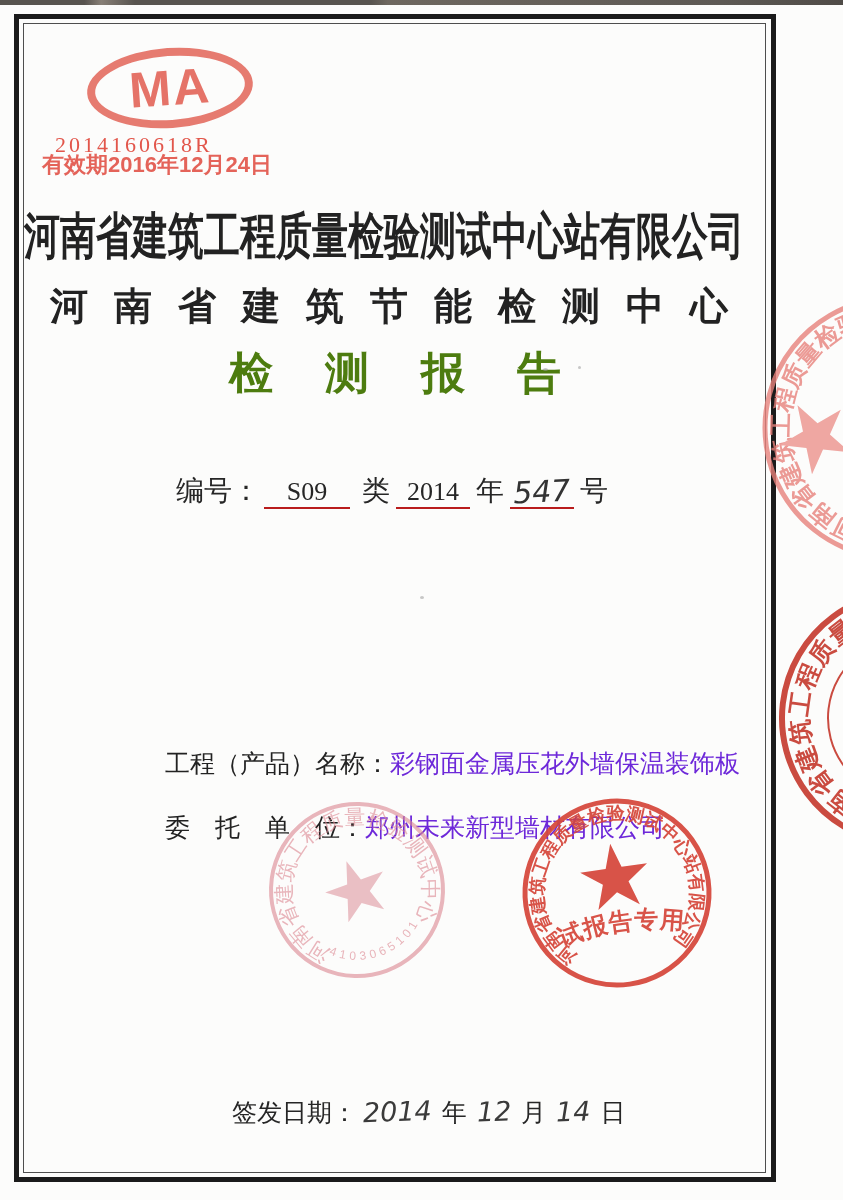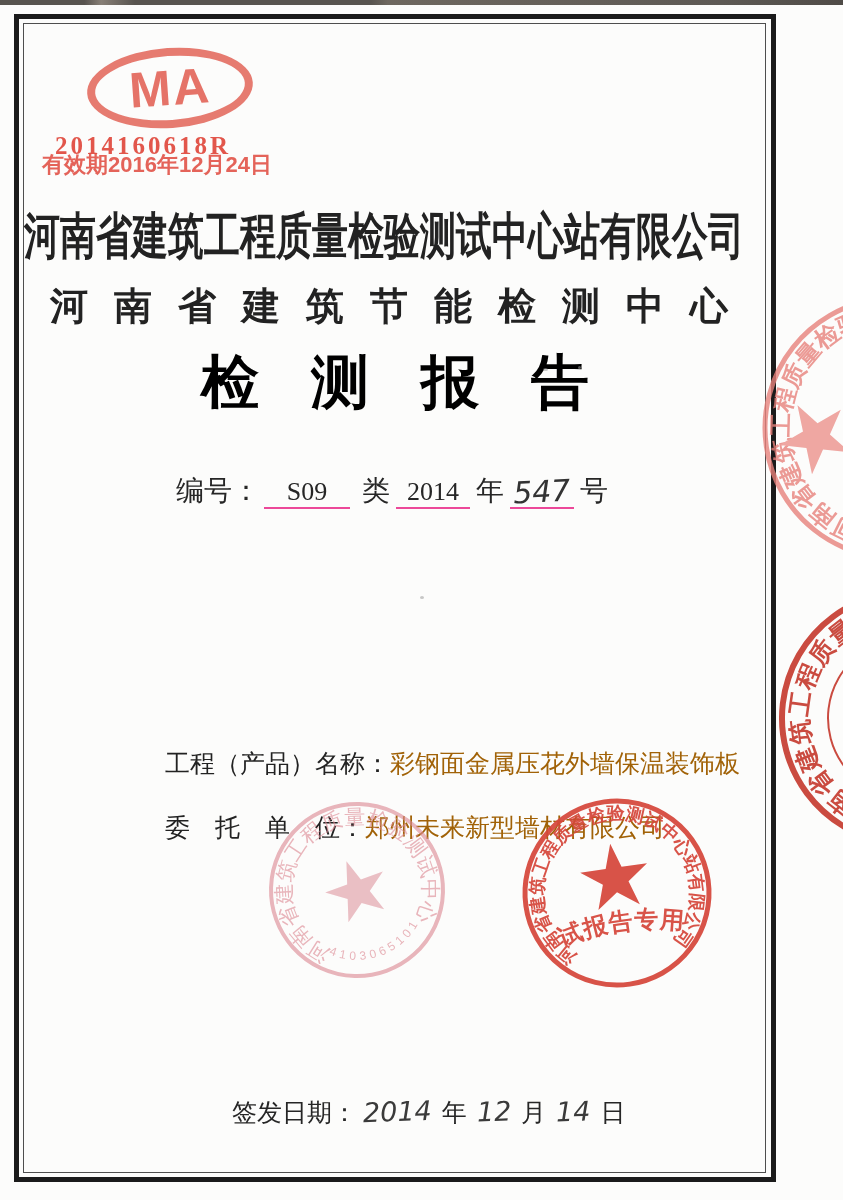--- a/index.html
+++ b/index.html
@@ -21,21 +21,21 @@
   .cma-ellipse{
     position:absolute;left:47px;top:4px;width:150px;height:64px;
     border:8px solid rgba(224,90,77,.8);border-radius:50%;
     transform:rotate(-4deg);
     display:flex;align-items:center;justify-content:center;
     font-family:"Liberation Sans",sans-serif;font-weight:700;font-size:50px;
     color:rgba(224,90,77,.85);letter-spacing:2px;
   }
   .cma-number{
     position:absolute;left:15px;top:88px;
-    font-family:"Liberation Serif",serif;font-weight:700;font-size:25px;
+    font-family:"Liberation Serif",serif;font-weight:400;font-size:22px;
     letter-spacing:3px;color:rgba(223,72,60,.92);
   }
   .cma-validity{
     position:absolute;left:2px;top:106px;
     font-family:"Liberation Sans",sans-serif;font-weight:700;font-size:22px;
     color:rgba(223,72,60,.85);
   }
 
   
   .title1{position:absolute;top:203px;left:24px;white-space:nowrap;}
@@ -43,47 +43,47 @@
     display:inline-block;font-family:"Liberation Sans",sans-serif;font-weight:700;
     font-size:50px;transform:scaleX(.72);transform-origin:left center;color:#222;
   }
   .title2{
     position:absolute;top:281px;left:7px;right:72px;text-align:center;
     font-family:"Liberation Sans",sans-serif;font-weight:700;font-size:38px;
     letter-spacing:26px;text-indent:26px;color:#222;white-space:nowrap;
   }
   .title3{
     position:absolute;top:344px;left:19px;right:72px;text-align:center;
-    font-family:"Liberation Sans",sans-serif;font-weight:700;font-size:58px;
-    letter-spacing:52px;text-indent:52px;color:#000000;white-space:nowrap;
+    font-family:"Liberation Sans",sans-serif;font-weight:700;font-size:44px;
+    letter-spacing:52px;text-indent:52px;color:#4d7c0f;white-space:nowrap;
   }
 
   
   .report-no{
     position:absolute;top:472px;left:19px;right:72px;text-align:center;
     font-size:28px;color:#262626;white-space:nowrap;
   }
   .report-no .mid{margin:0 6px;}
   .u{
-    display:inline-block;border-bottom:2px solid #ec4899;text-align:center;
+    display:inline-block;border-bottom:2px solid #b91c1c;text-align:center;
     font-size:26px;vertical-align:baseline;line-height:30px;
   }
   .u1{width:86px;margin-left:4px;margin-right:6px;}
   .u2{width:74px;}
   .u3{width:64px;}
   .hw{
     font-family:"DejaVu Sans",sans-serif;font-style:italic;color:#333;
     display:inline-block;transform:rotate(-3deg) translateY(2px);font-size:30px;
   }
 
   
   .info{position:absolute;left:165px;top:747px;font-size:25px;color:#222;}
   .info-row{margin-bottom:31px;white-space:nowrap;}
   .info-label{color:#222;}
-  .info-value{color:#a16207;}
+  .info-value{color:#6d28d9;}
 
   
   .sign-date{position:absolute;left:232px;top:1096px;font-size:25px;color:#262626;white-space:nowrap;}
   .sign-date .hwd{
     font-family:"DejaVu Sans",sans-serif;font-style:italic;font-size:27px;color:#3a3a3a;
     display:inline-block;transform:rotate(-2deg);margin:0 6px;
   }
   .sign-date .unit{margin:0 4px;}
 
   

